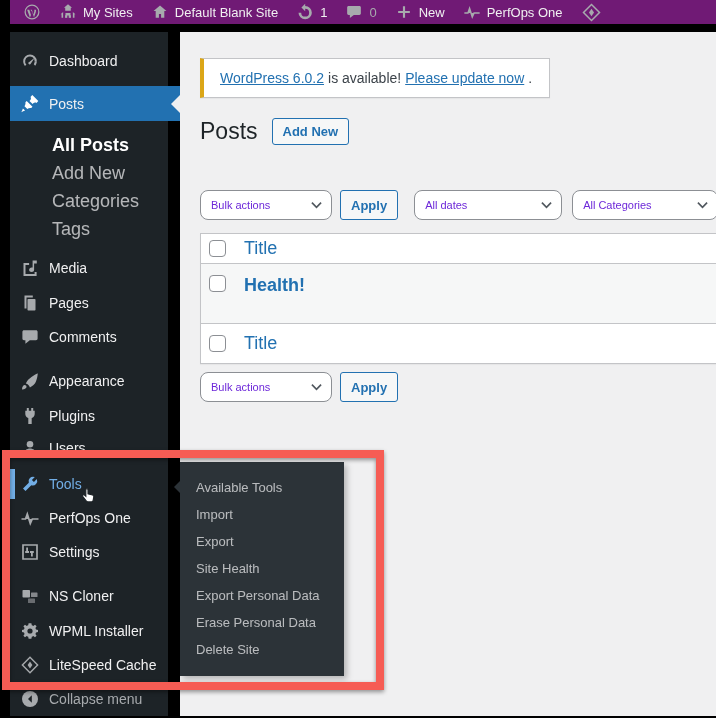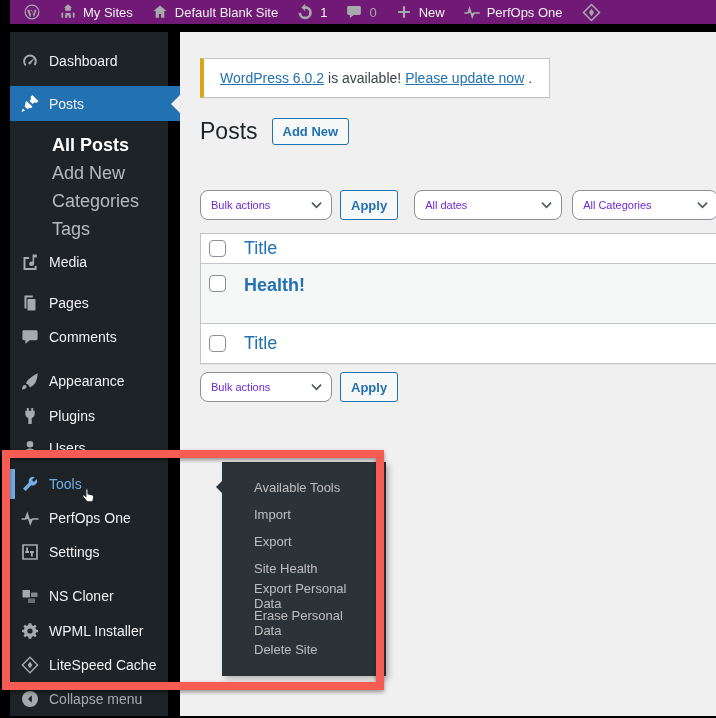--- a/index.html
+++ b/index.html
@@ -27,21 +27,21 @@
   .menu-item.hovered { color:#72aee6; }
   .menu-item.hovered svg { fill:#72aee6; }
   .menu-item.hovered::before { content:""; position:absolute; left:0; top:2px; width:5px; height:30px; background:#72aee6; }
   .sub-item { position:absolute; left:0; width:170px; height:26px; display:flex; align-items:center;
     padding-left:42px; color:rgba(240,240,241,0.72); font-size:18px; cursor:pointer; }
   .sub-item.current { color:#ffffff; font-weight:bold; }
   .collapse-item { color:#a7aaad; }
 
   
   .flyout { position:absolute; left:180px; top:462px; width:164px; height:214px; background:#2c3338;
-    padding:12px 16px; box-shadow:3px 3px 6px rgba(0,0,0,0.25);margin-left:42px; }
+    padding:12px 0; box-shadow:3px 3px 6px rgba(0,0,0,0.25); }
   .flyout::before { content:""; position:absolute; left:-6px; top:19px;
     border-top:6px solid transparent; border-bottom:6px solid transparent; border-right:6px solid #2c3338; }
   .flyout-item { height:27px; display:flex; align-items:center; padding-left:16px;
     color:rgba(240,240,241,0.72); font-size:13px; cursor:pointer; }
 
   
   .content { position:absolute; left:180px; top:32px; width:536px; height:684px; background:#f0f0f1; }
   a { color:#2271b1; }
 
   .notice { position:absolute; left:20px; top:26px; width:350px; height:40px; background:#fff;
@@ -168,21 +168,21 @@
     <div class="sub-item" style="top:128px">
       <span>Add New</span>
     </div>
     <div class="sub-item" style="top:156px">
       <span>Categories</span>
     </div>
     <div class="sub-item" style="top:184px">
       <span>Tags</span>
     </div>
 
-    <div class="menu-item" style="top:213px">
+    <div class="menu-item" style="top:219px">
       <svg viewBox="0 0 20 20">
         <path d="M12.6 2.5v7.1c-.3-.1-.6-.2-1-.2-1.4 0-2.5 1-2.5 2.3s1.1 2.3 2.5 2.3 2.5-1 2.5-2.3V5.5h2.7v-3h-4.2z"></path>
         <path d="M3.5 5h5.6v2H5.5v9h9.1v-1.9h2V18H3.5V5z"></path>
       </svg>
       <span>Media</span>
     </div>
     <div class="menu-item" style="top:254px">
       <svg viewBox="0 0 20 20">
         <path d="M4.5 2.5h8.3v2H6.5v11h-2v-13z"></path>
         <rect x="7.5" y="6" width="8" height="11.5" rx="0.8"></rect>

